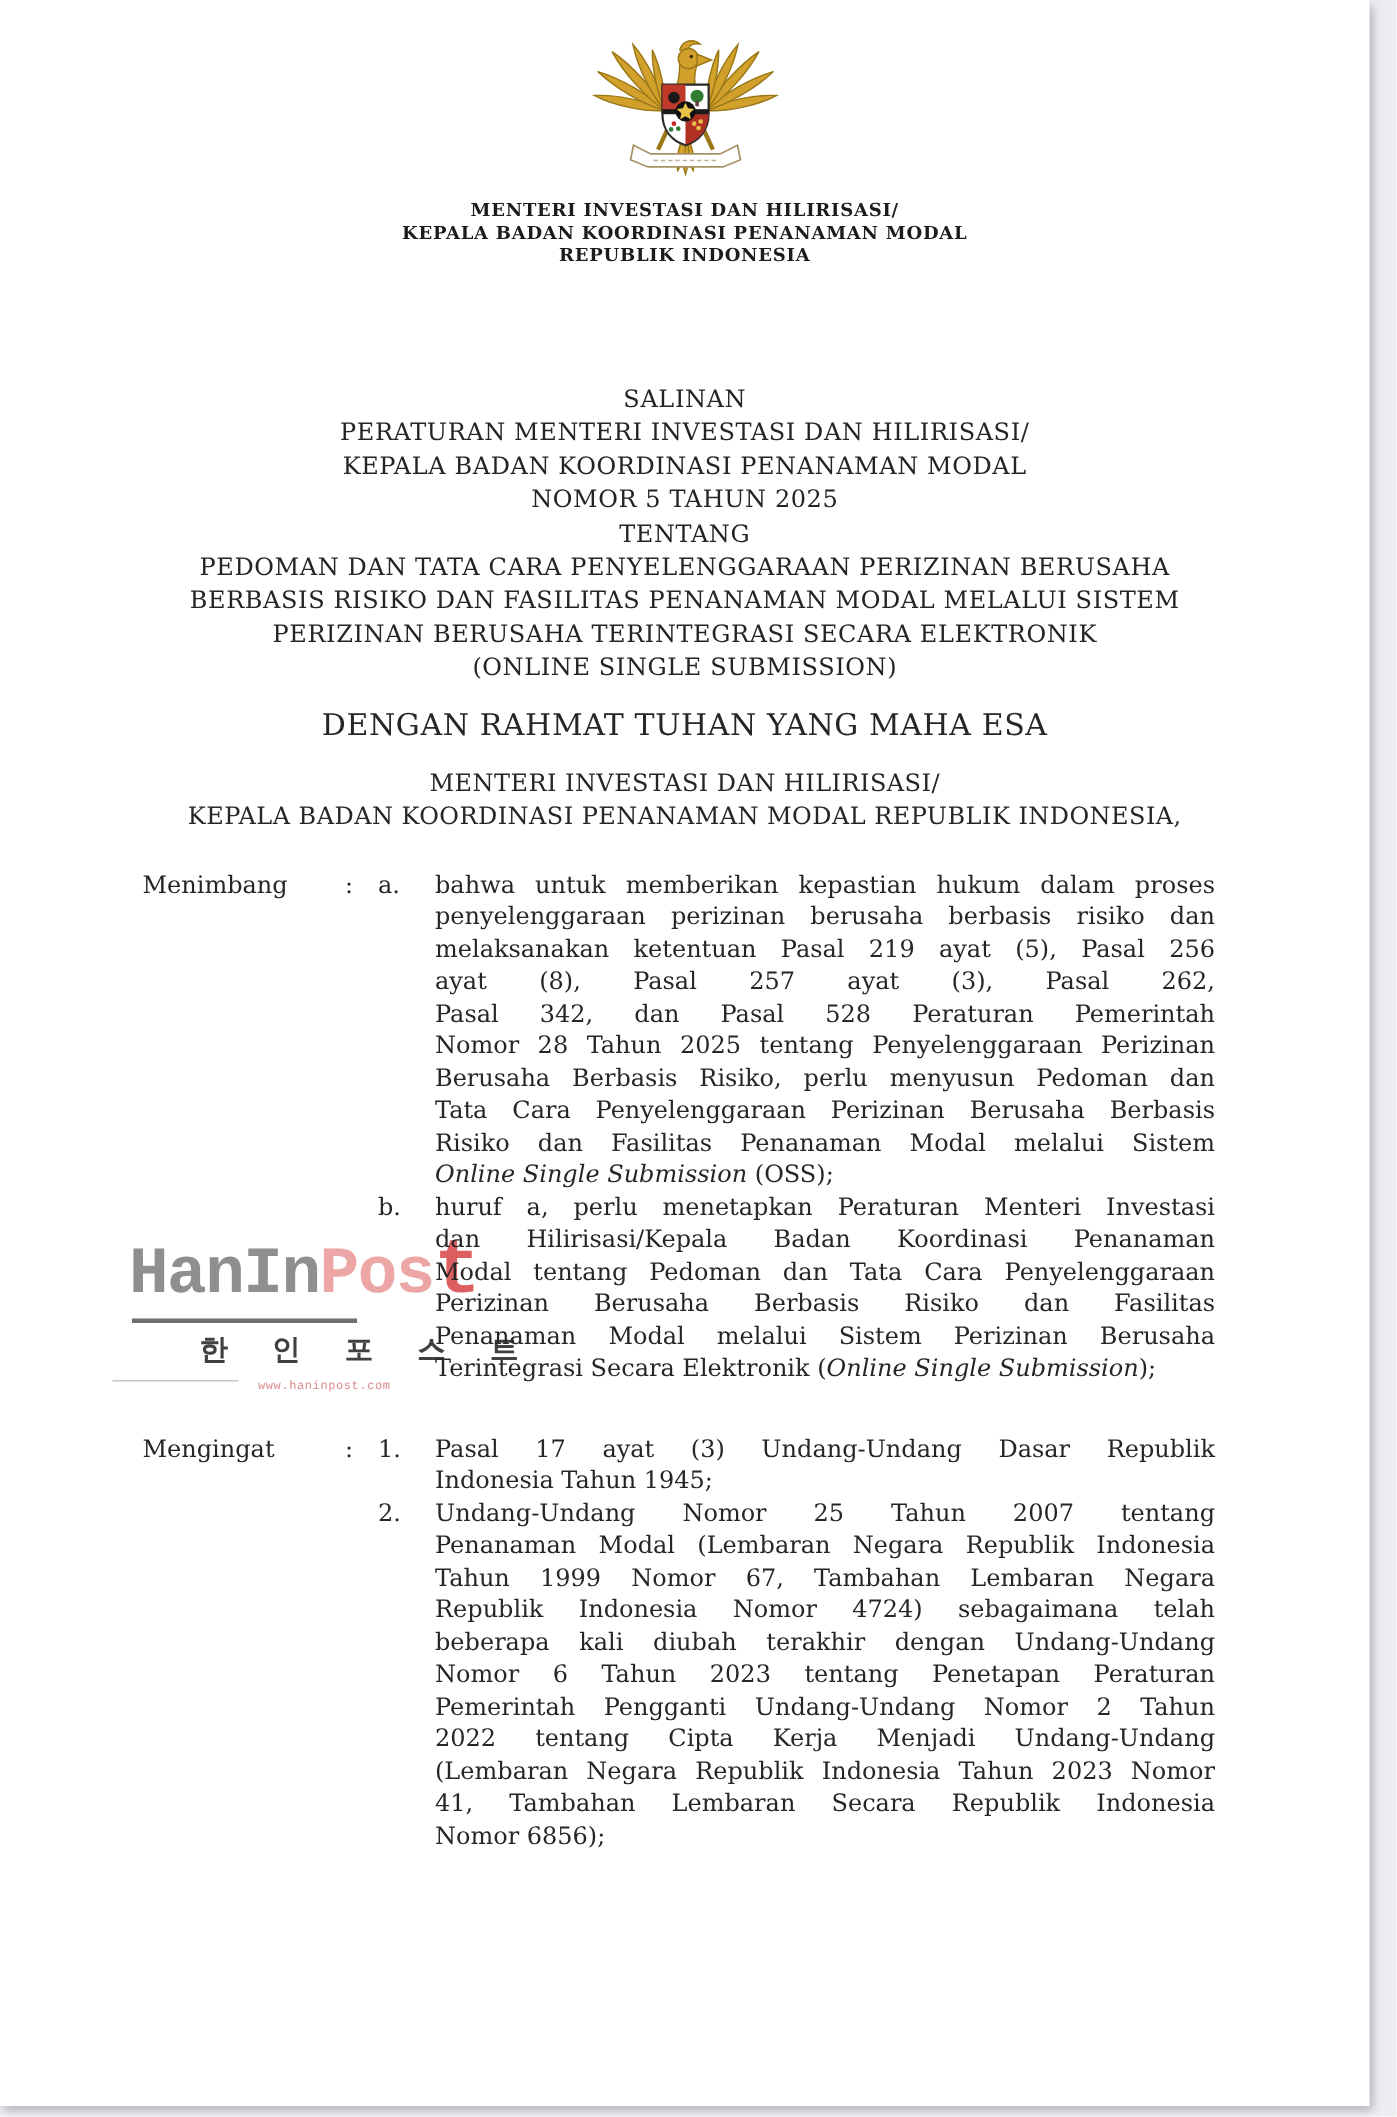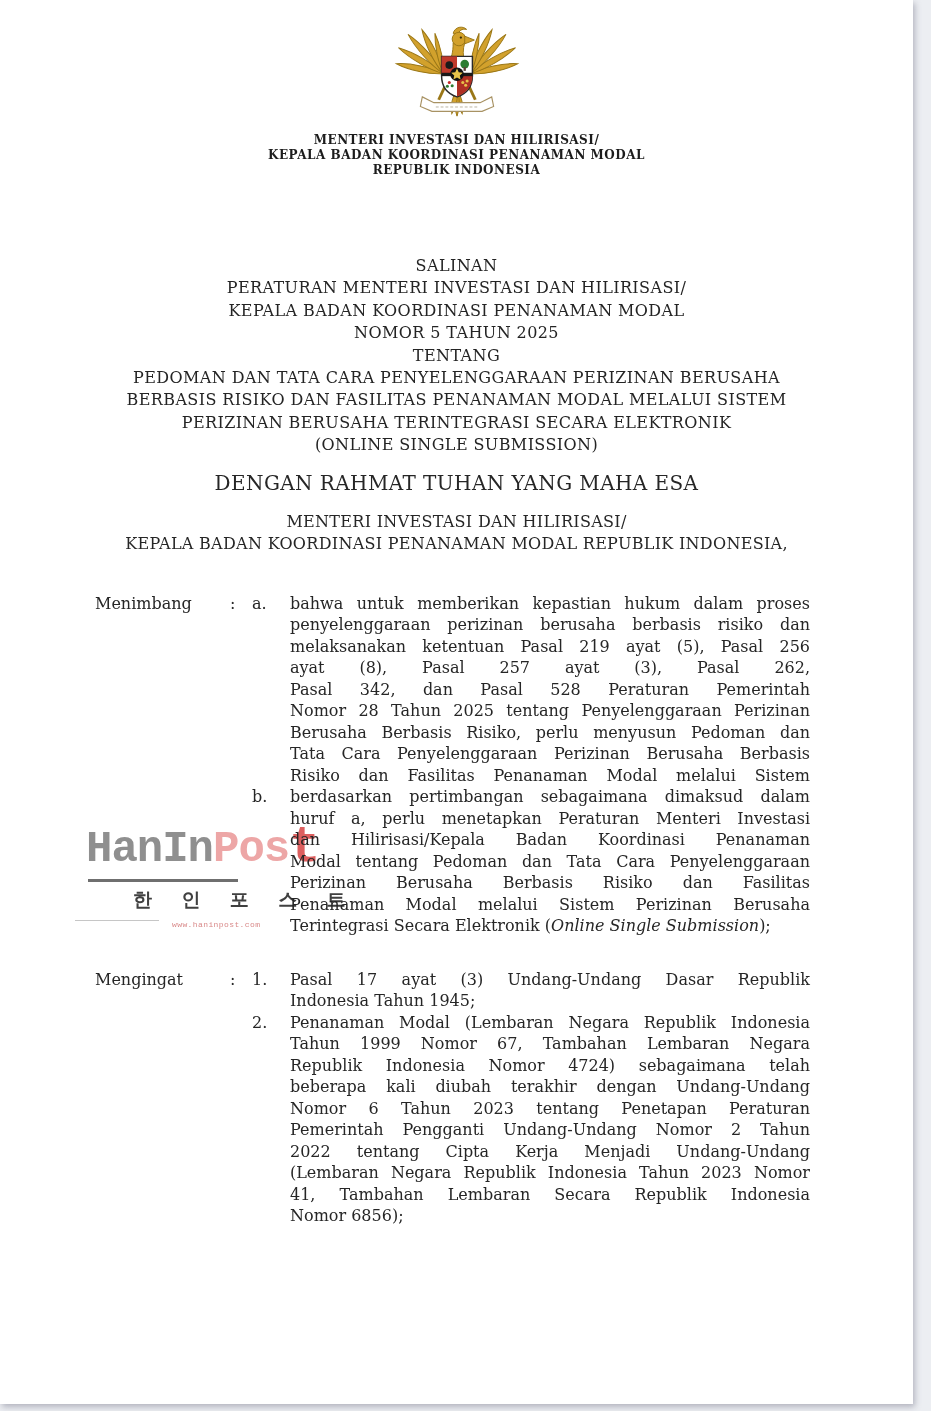--- a/index.html
+++ b/index.html
@@ -24,21 +24,21 @@
   .ministry{margin-top:13px;text-align:center;font-weight:bold;
     font-size:12px;line-height:15px;letter-spacing:.5px;color:#1c1c1c;}
   
   .title-block{margin-top:77px;text-align:center;}
   .tline{font-size:16px;line-height:22.4px;letter-spacing:.4px;color:#242424;}
   .tline.em{}
   .motto{margin-top:15px;text-align:center;font-size:20px;line-height:22.4px;letter-spacing:.4px;}
   .authority{margin-top:17px;text-align:center;font-size:16px;line-height:22.4px;letter-spacing:.3px;}
   
   .clause{display:flex;margin:0 0 0 95px;font-size:16px;line-height:21.5px;}
-  .clause.first{margin-top:37px;}
+  .clause.first{margin-top:23px;}
   .clause.second{margin-top:32px;}
   .clabel{width:135px;flex:none;}
   .ccolon{width:22px;flex:none;}
   .citems{width:558px;flex:none;}
   .citem{display:flex;}
   .cmark{width:38px;flex:none;}
   .ctext{width:520px;flex:none;}
   .jl{text-align:justify;text-align-last:justify;}
   .jl.last{text-align-last:left;}
   .jl i{font-style:italic;}
@@ -164,26 +164,26 @@
           <div class="ctext">
             <div class="jl"><span>bahwa untuk memberikan kepastian hukum dalam proses</span></div>
             <div class="jl"><span>penyelenggaraan perizinan berusaha berbasis risiko dan</span></div>
             <div class="jl"><span>melaksanakan ketentuan Pasal 219 ayat (5), Pasal 256</span></div>
             <div class="jl"><span>ayat (8), Pasal 257 ayat (3), Pasal 262,</span></div>
             <div class="jl"><span>Pasal 342, dan Pasal 528 Peraturan Pemerintah</span></div>
             <div class="jl"><span>Nomor 28 Tahun 2025 tentang Penyelenggaraan Perizinan</span></div>
             <div class="jl"><span>Berusaha Berbasis Risiko, perlu menyusun Pedoman dan</span></div>
             <div class="jl"><span>Tata Cara Penyelenggaraan Perizinan Berusaha Berbasis</span></div>
             <div class="jl"><span>Risiko dan Fasilitas Penanaman Modal melalui Sistem</span></div>
+            <div class="jl last"><span></span><i>Online Single Submission</i><span> (OSS);</span></div>
           </div>
         </div>
         <div class="citem">
           <div class="cmark">b.</div>
           <div class="ctext">
-            <div class="jl"><span>berdasarkan pertimbangan sebagaimana dimaksud dalam</span></div>
             <div class="jl"><span>huruf a, perlu menetapkan Peraturan Menteri Investasi</span></div>
             <div class="jl"><span>dan Hilirisasi/Kepala Badan Koordinasi Penanaman</span></div>
             <div class="jl"><span>Modal tentang Pedoman dan Tata Cara Penyelenggaraan</span></div>
             <div class="jl"><span>Perizinan Berusaha Berbasis Risiko dan Fasilitas</span></div>
             <div class="jl"><span>Penanaman Modal melalui Sistem Perizinan Berusaha</span></div>
             <div class="jl last"><span>Terintegrasi Secara Elektronik (</span><i>Online Single Submission</i><span>);</span></div>
           </div>
         </div>
       </div>
     </section>
@@ -195,20 +195,21 @@
         <div class="citem">
           <div class="cmark">1.</div>
           <div class="ctext">
             <div class="jl"><span>Pasal 17 ayat (3) Undang-Undang Dasar Republik</span></div>
             <div class="jl last"><span>Indonesia Tahun 1945;</span></div>
           </div>
         </div>
         <div class="citem">
           <div class="cmark">2.</div>
           <div class="ctext">
+            <div class="jl"><span>Undang-Undang Nomor 25 Tahun 2007 tentang</span></div>
             <div class="jl"><span>Penanaman Modal (Lembaran Negara Republik Indonesia</span></div>
             <div class="jl"><span>Tahun 1999 Nomor 67, Tambahan Lembaran Negara</span></div>
             <div class="jl"><span>Republik Indonesia Nomor 4724) sebagaimana telah</span></div>
             <div class="jl"><span>beberapa kali diubah terakhir dengan Undang-Undang</span></div>
             <div class="jl"><span>Nomor 6 Tahun 2023 tentang Penetapan Peraturan</span></div>
             <div class="jl"><span>Pemerintah Pengganti Undang-Undang Nomor 2 Tahun</span></div>
             <div class="jl"><span>2022 tentang Cipta Kerja Menjadi Undang-Undang</span></div>
             <div class="jl"><span>(Lembaran Negara Republik Indonesia Tahun 2023 Nomor</span></div>
             <div class="jl"><span>41, Tambahan Lembaran Secara Republik Indonesia</span></div>
             <div class="jl last"><span>Nomor 6856);</span></div>

